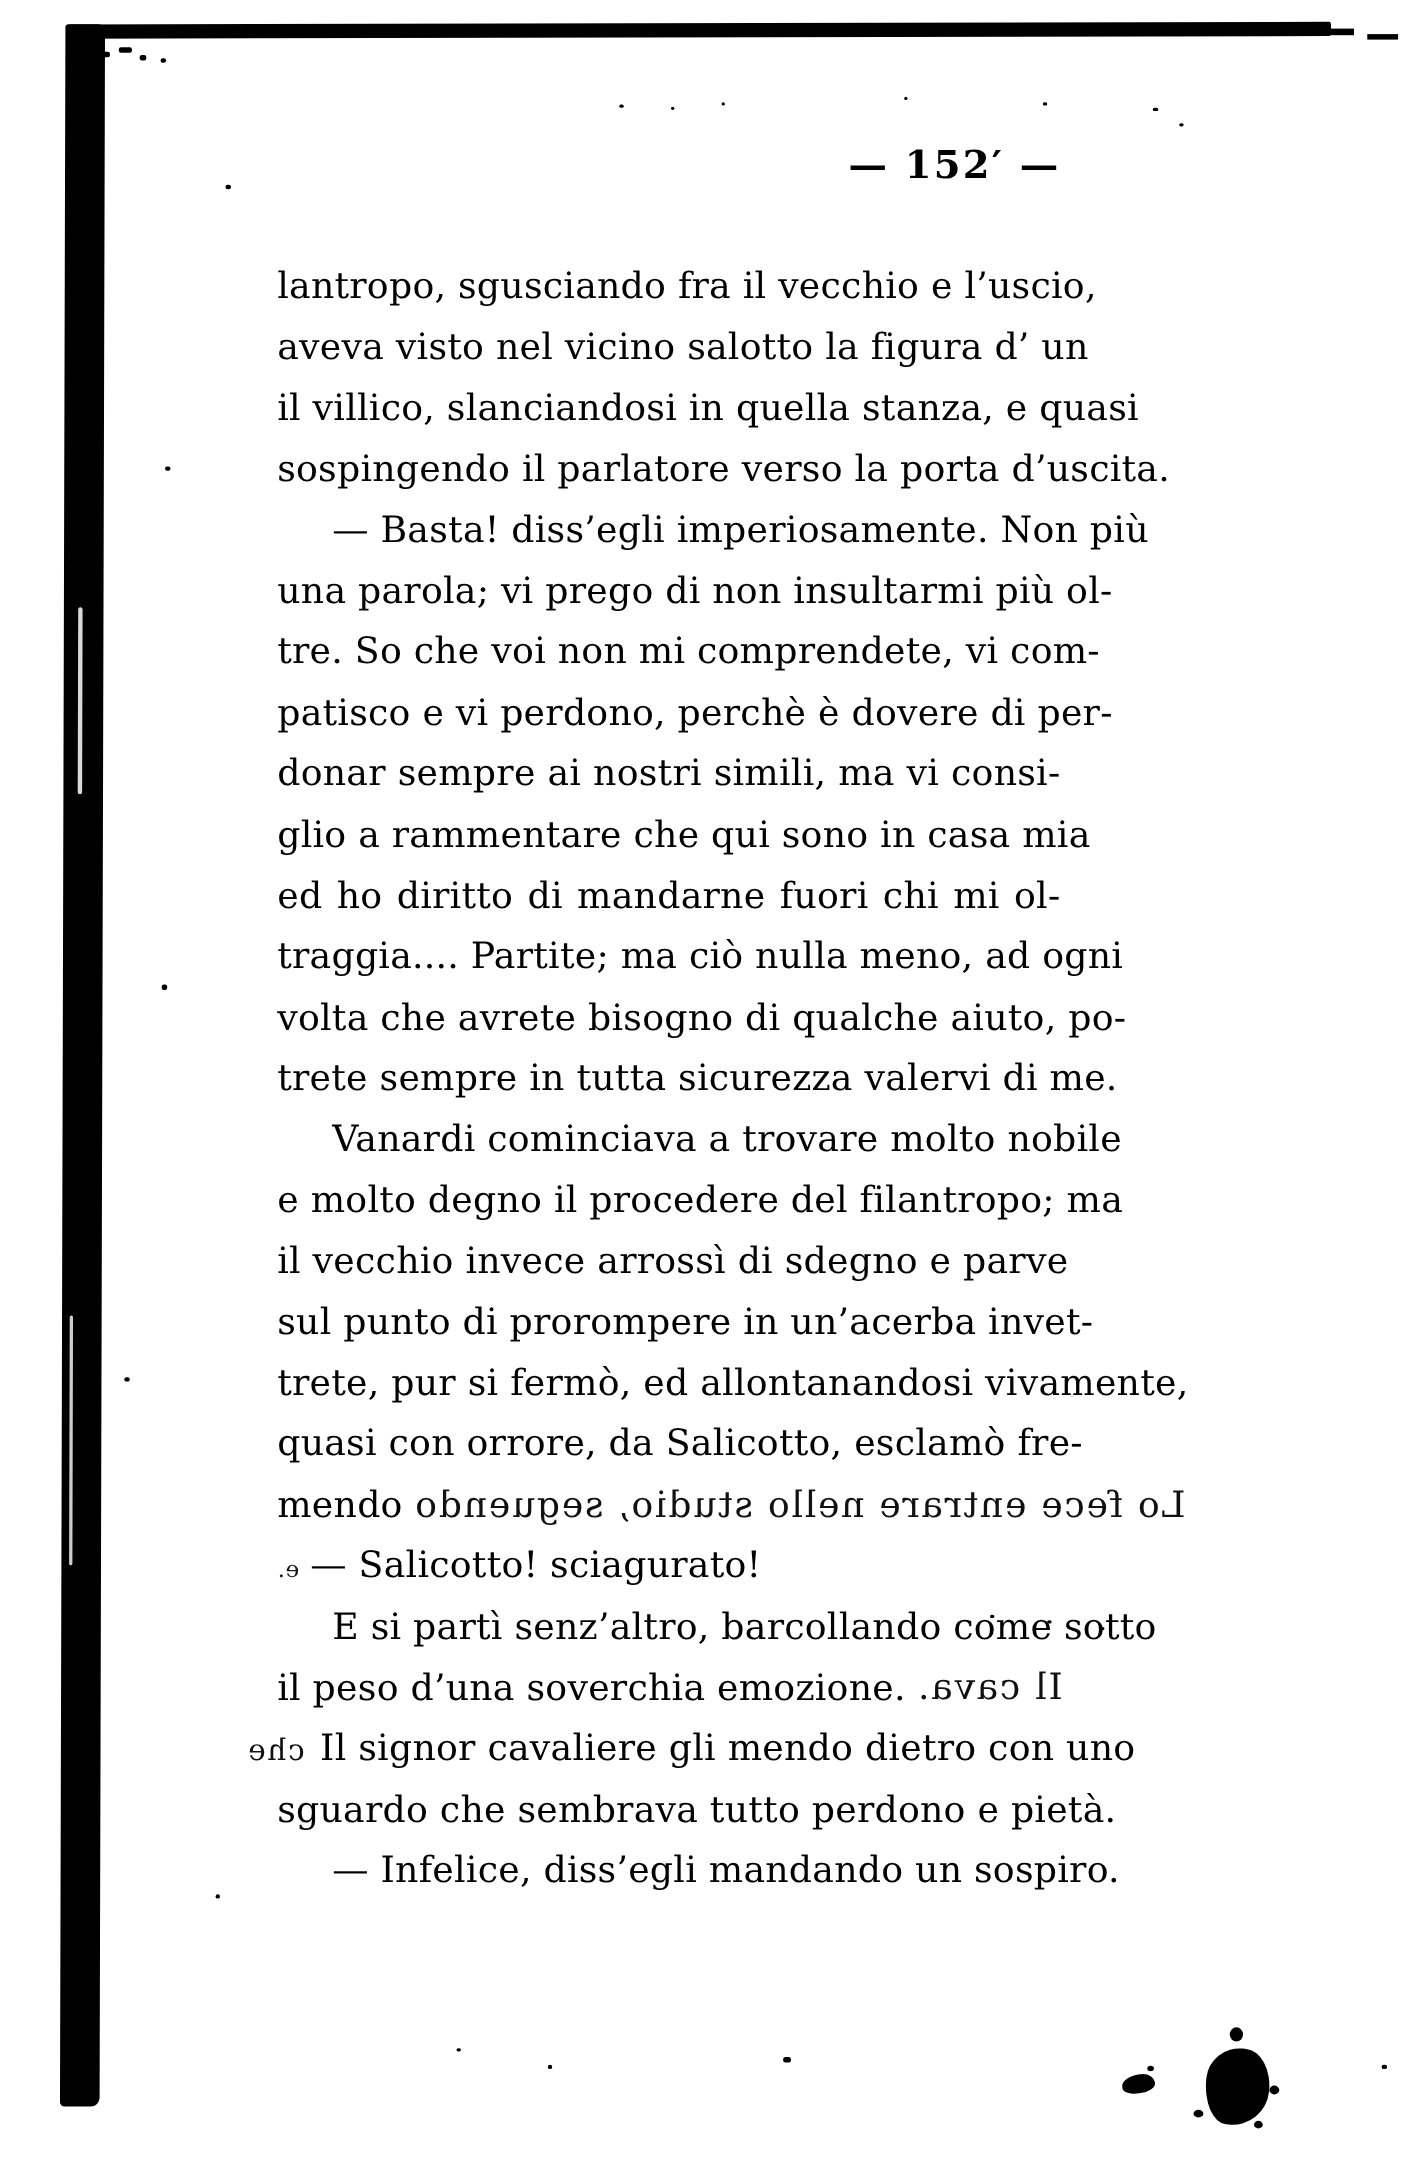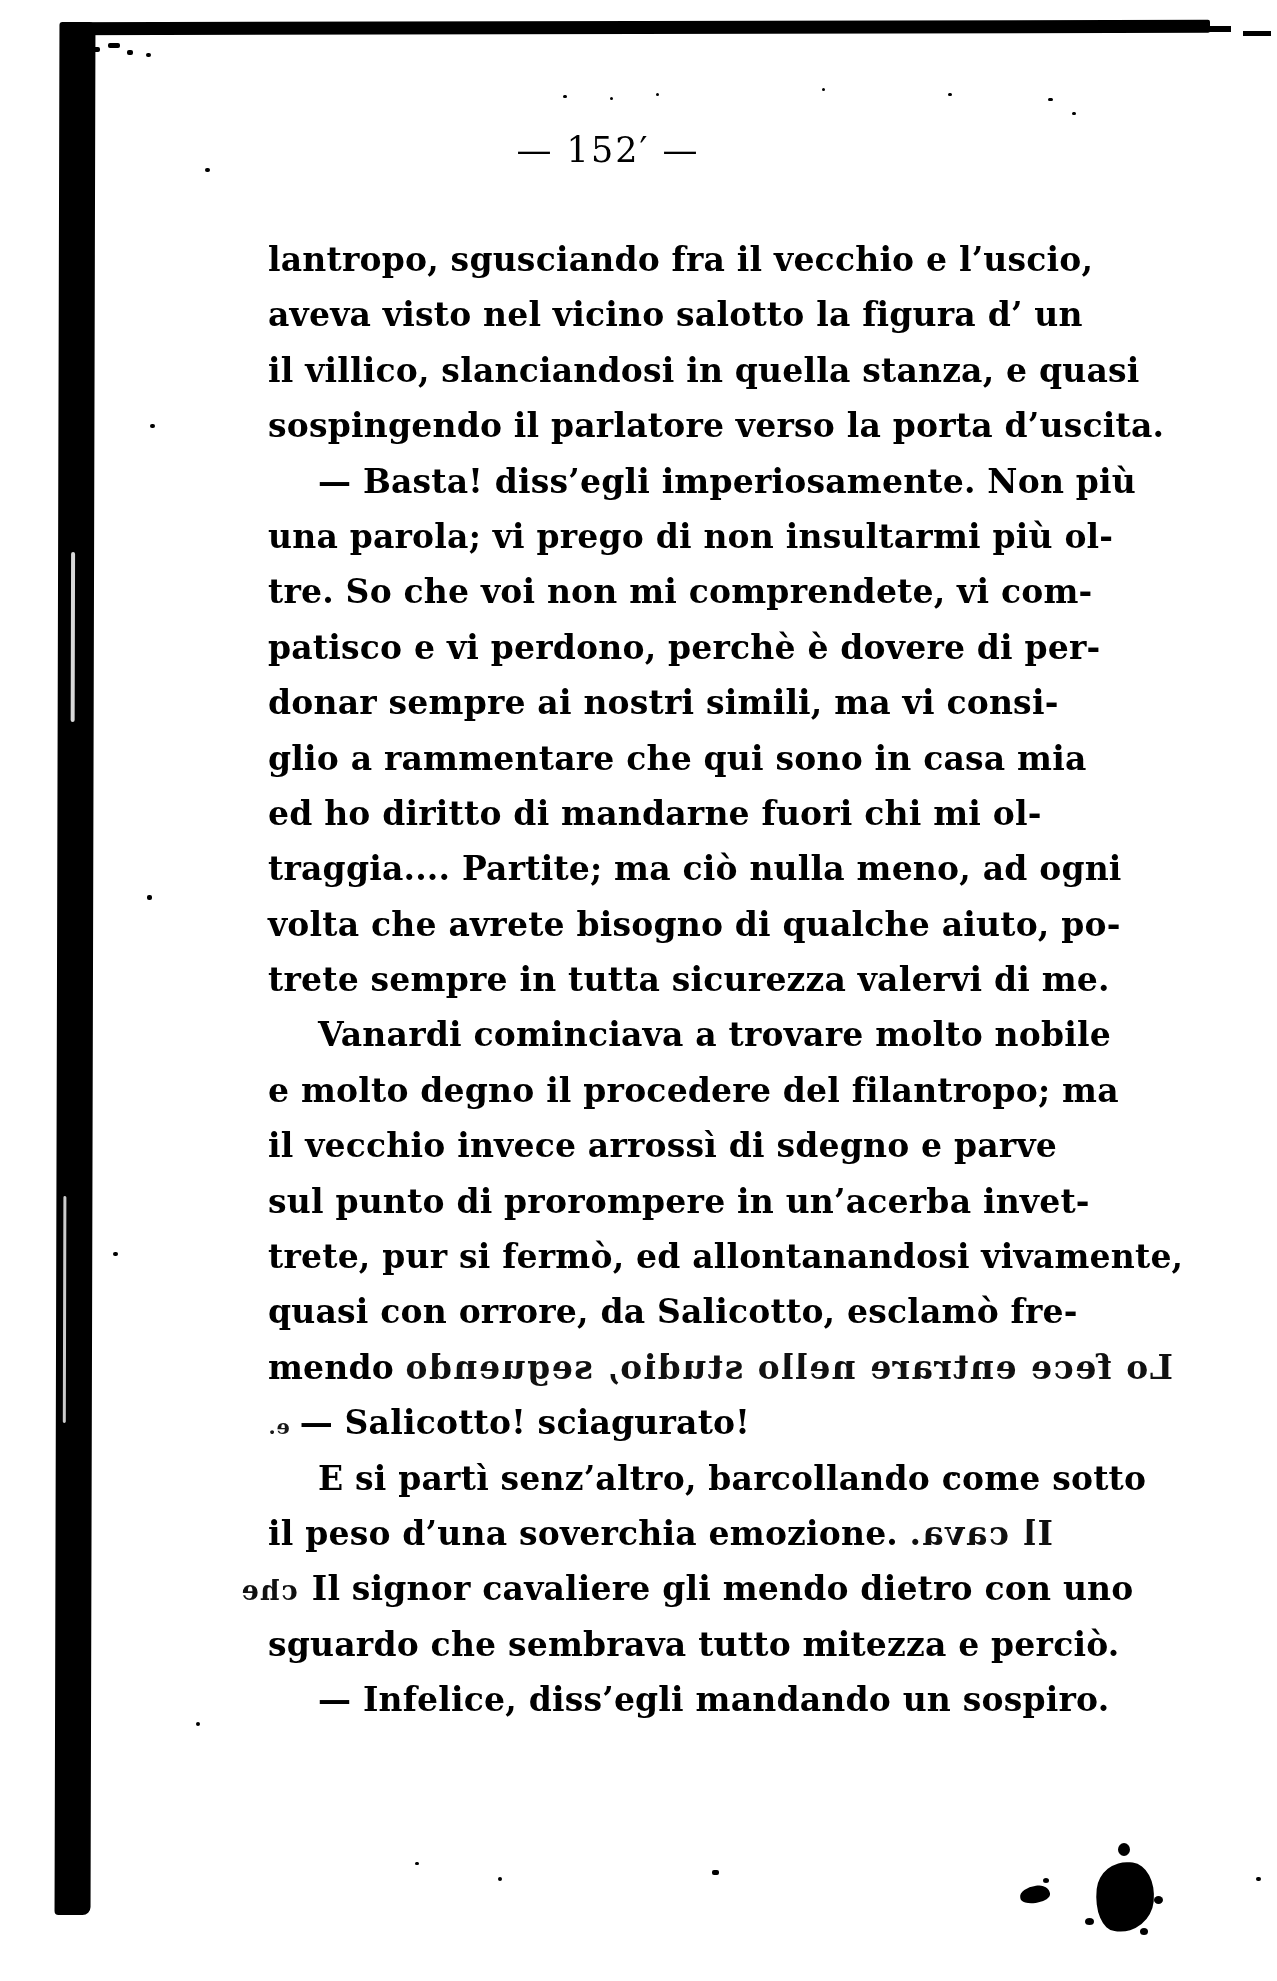--- a/index.html
+++ b/index.html
@@ -35,27 +35,27 @@
   }
   .top-bar-tail{
     position:absolute;left:1243px;top:31px;width:28px;height:5px;background:#000;
   }
 
   .mark{position:absolute;background:#000;border-radius:2px;}
 
   
   .page-number{
     position:absolute;left:252px;top:130px;width:712px;
-    text-align:center;font-size:35px;font-weight:400;letter-spacing:2px;
+    text-align:right;font-size:35px;font-weight:700;letter-spacing:2px;
   }
 
   
   .text-block{
-    position:absolute;left:268px;top:232px;width:712px;
-    font-size:33px;font-weight:700;letter-spacing:.2px;
+    position:absolute;left:252px;top:232px;width:712px;
+    font-size:33px;font-weight:400;letter-spacing:.2px;
   }
   .line{
     height:55.4px;line-height:55.4px;white-space:nowrap;overflow:visible;
     text-align:left;
   }
   .line.justify{text-align:justify;text-align-last:justify;}
   .line.indent{padding-left:50px;}
   .line span + span{margin-left:10px;}
 
   .mirrored{
@@ -137,21 +137,21 @@
       <div class="line justify"><span>e molto degno il procedere del filantropo; ma</span></div>
       <div class="line justify"><span>il vecchio invece arrossì di  sdegno e parve</span></div>
       <div class="line justify"><span>sul punto di prorompere in un’acerba  invet-</span></div>
       <div class="line justify"><span>trete, pur si fermò, ed allontanandosi vivamente,</span></div>
       <div class="line justify"><span>quasi con orrore,  da  Salicotto,  esclamò fre-</span></div>
       <div class="line justify"><span>mendo</span><span class="mirrored">Lo fece entrare nello studio, seguendo</span></div>
       <div class="line"><span class="mirrored small">e.</span><span>— Salicotto! sciagurato!</span></div>
       <div class="line indent justify"><span>E si partì senz’altro, barcollando come sotto</span></div>
       <div class="line"><span>il peso d’una soverchia emozione.</span><span class="mirrored">Il cava.</span></div>
       <div class="line justify"><span class="mirrored overhang">che</span><span>Il signor cavaliere gli mendo dietro con uno</span></div>
-      <div class="line justify"><span>sguardo che sembrava tutto mitezza e perciò.</span></div>
+      <div class="line justify"><span>sguardo che sembrava tutto perdono e pietà.</span></div>
       <div class="line indent justify"><span>— Infelice, diss’egli mandando un sospiro.</span></div>
     </div>
 
   <div class="blot blot-small"></div>
   <div class="blot blot-large"></div>
   <div class="blot blot-dot1"></div>
   <div class="blot blot-dot2"></div>
   <div class="blot blot-dot3"></div>
   <div class="blot blot-dot4"></div>
   <div class="blot blot-dot5"></div>

